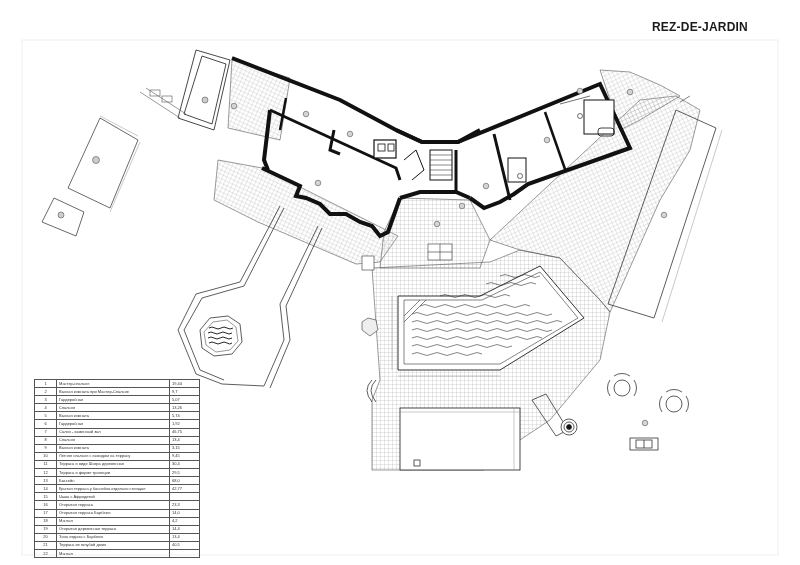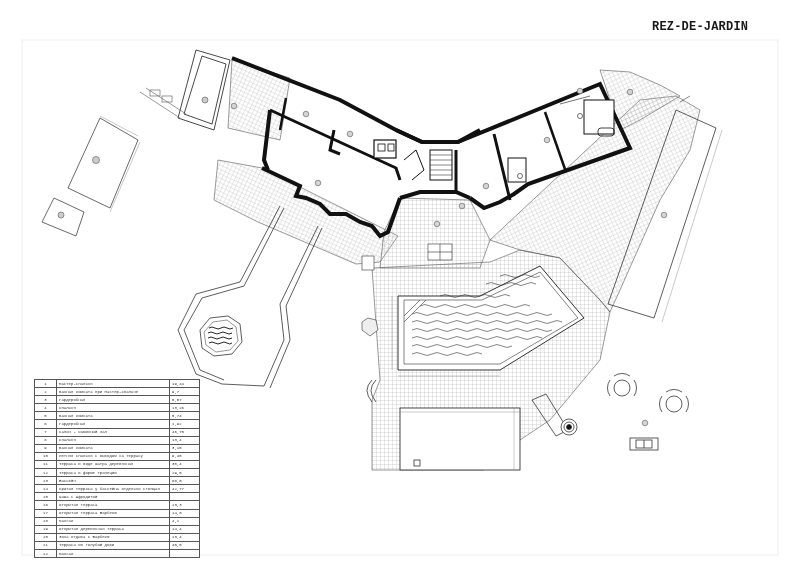--- a/index.html
+++ b/index.html
@@ -1,17 +1,17 @@
 <!DOCTYPE html>
 <html><head>
 <meta charset="utf-8">
 <style>
   html,body{margin:0;padding:0;background:#ffffff;}
   body{width:800px;height:565px;position:relative;overflow:hidden;font-family:"Liberation Sans",sans-serif;}
-  .sheet{position:absolute;left:0;top:0;width:800px;height:565px;background:#fff;font-family:Liberation Mono, monospace;}
+  .sheet{position:absolute;left:0;top:0;width:800px;height:565px;background:#fff;}
   .title{position:absolute;left:652px;top:20px;font-size:12px;font-weight:bold;color:#1a1a1a;letter-spacing:0.2px;}
   svg.plan{position:absolute;left:0;top:0;}
   .legend{position:absolute;left:34px;top:379px;border-collapse:collapse;font-size:4px;color:#333;}
   .legend td{border:0.6px solid #555;height:7.1px;padding:0 2px;line-height:6px;white-space:nowrap;overflow:hidden;}
   .legend td.n{width:17px;text-align:center;}
   .legend td.name{width:108px;}
   .legend td.a{width:25px;}
   .legend{border:1px solid #222;}
 </style>
 </head>

